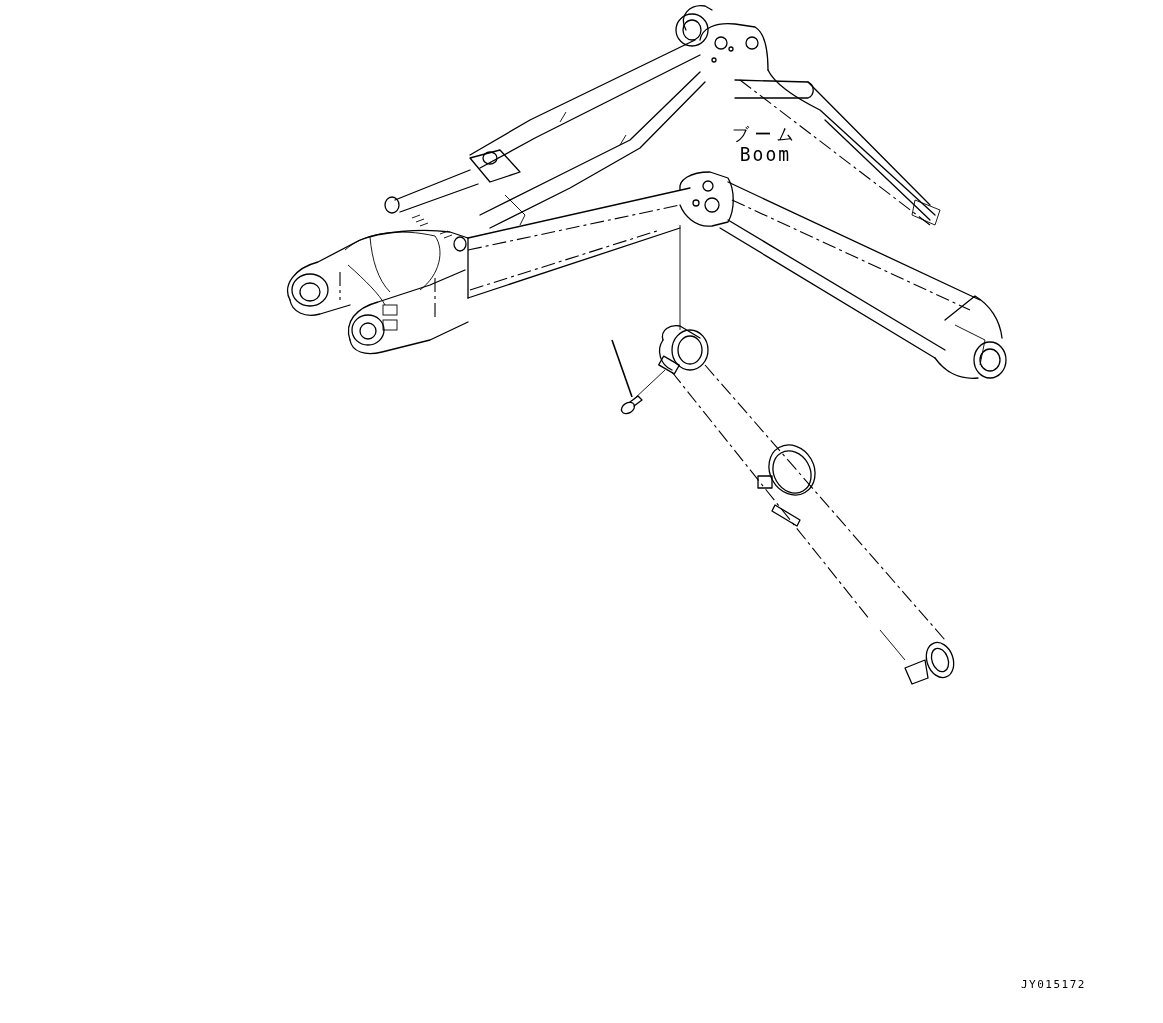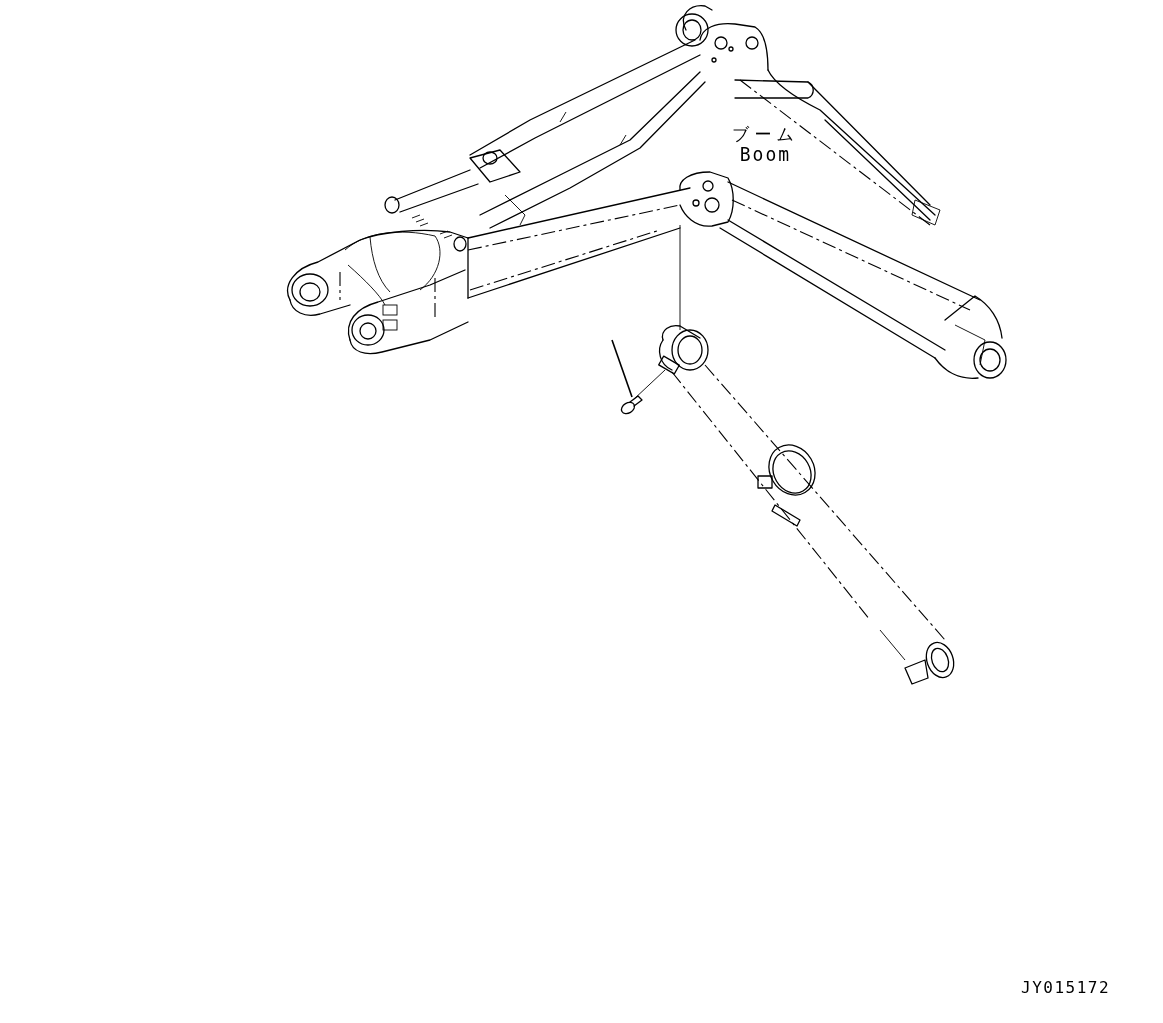--- a/index.html
+++ b/index.html
@@ -8,21 +8,21 @@
     #canvas { position: absolute; left: 0; top: 0; width: 1163px; height: 818px; text-decoration: underline; }
     svg { position: absolute; left: 0; top: 0; }
     .ln { fill: none; stroke: #000; stroke-width: 1.3; stroke-linejoin: round; stroke-linecap: round; }
     .thin { fill: none; stroke: #000; stroke-width: 0.9; }
     .dash { fill: none; stroke: #000; stroke-width: 1.1; stroke-dasharray: 14 4 3 4; }
     .lead { fill: none; stroke: #000; stroke-width: 1.6; }
     .label { position: absolute; text-align: center; line-height: 20px; font-size: 17px;
              letter-spacing: 2px; white-space: nowrap; }
     .label .jp { display: block; font-family: "DejaVu Sans", sans-serif; font-size: 17px; letter-spacing: 5px; }
     .label .en { display: block; font-family: "DejaVu Sans Mono", monospace; font-size: 18px; letter-spacing: 2px; transform: scaleY(1.1); }
-    .code { position: absolute; font-family: "DejaVu Sans Mono", monospace; font-size: 16px; letter-spacing: 1.5px; }
+    .code { position: absolute; font-family: "DejaVu Sans Mono", monospace; font-size: 11px; letter-spacing: 1.5px; }
   </style>
 </head>
 <body>
 
 <div id="canvas">
 
   <svg width="1163" height="1023" viewBox="0 0 1163 1023">
 
     <g>
 

